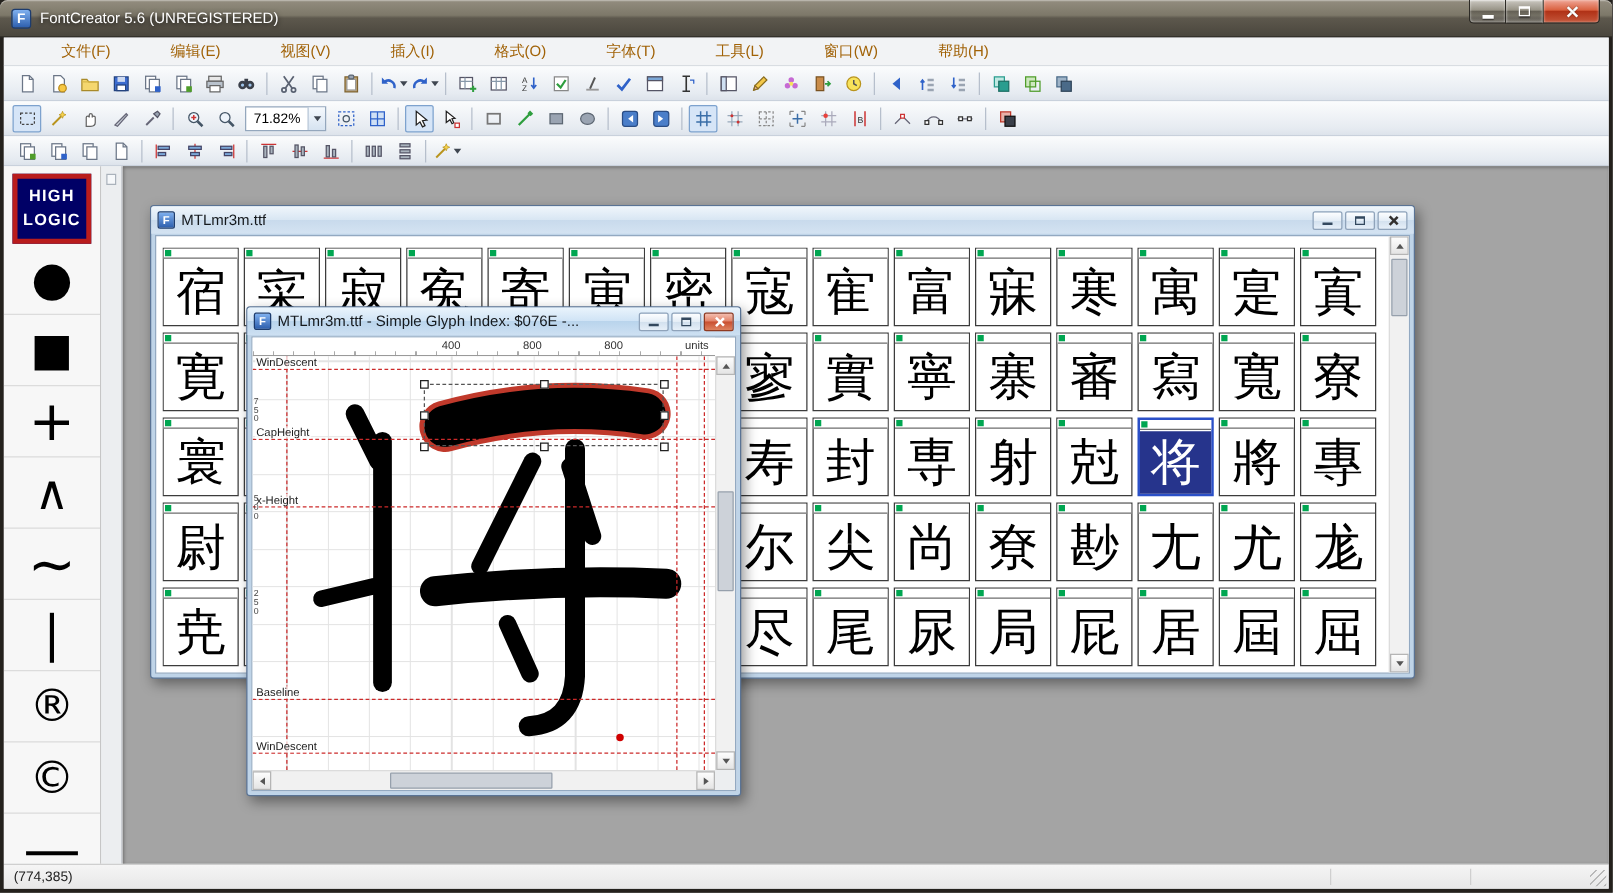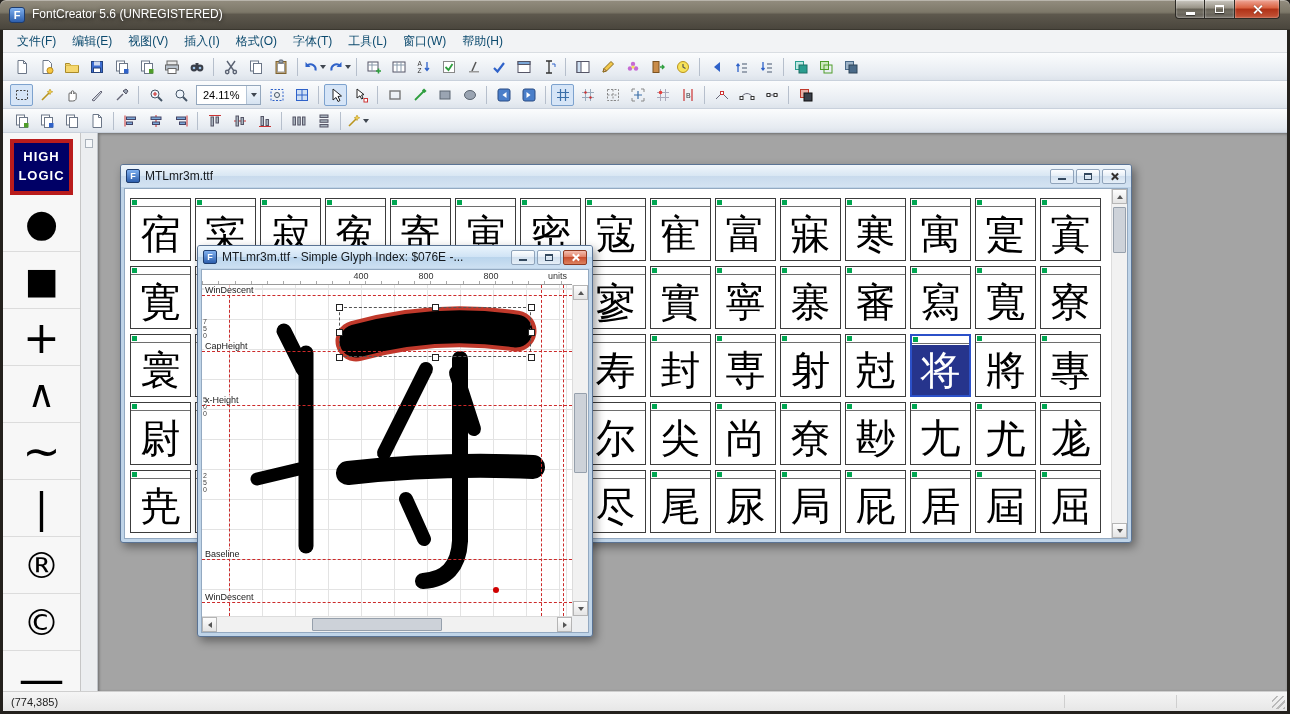--- a/index.html
+++ b/index.html
@@ -26,21 +26,21 @@
   .glyph-max{width:9px;height:8px;border:1px solid #fff;border-top:2px solid #fff;box-shadow:0 1px 1px rgba(0,0,0,.5);}
   .glyph-x{position:relative;width:11px;height:11px;}
   .glyph-x::before,.glyph-x::after{content:"";position:absolute;left:5px;top:0;width:2px;height:11px;background:#fff;box-shadow:0 0 1px rgba(0,0,0,.6);}
   .glyph-x::before{transform:rotate(45deg);}
   .glyph-x::after{transform:rotate(-45deg);}
 
   
   .winbody{position:absolute;left:3px;right:3px;top:30px;bottom:3px;background:#eef0f3;overflow:hidden;}
 
   .menubar{position:absolute;left:0;right:0;top:0;height:23px;background:#f2f3f5;border-bottom:1px solid #d9dde2;display:flex;align-items:center;padding-left:6px;}
-  .mitem{padding:3px 8px;font-size:12px;color:#0c4a6e;}
+  .mitem{padding:3px 8px;font-size:12px;color:#a16207;margin-left:32px;}
 
   .toolbar{position:absolute;left:0;right:0;display:flex;align-items:center;padding-left:6px;
     background:linear-gradient(#fbfcfd,#e6ebf1 80%,#dde3eb);border-bottom:1px solid #c9d1dc;}
   #tb1{top:23px;height:28px;}
   #tb2{top:51px;height:28px;}
   #tb3{top:79px;height:24px;}
   .tbtn{width:23px;height:22px;display:inline-flex;align-items:center;justify-content:center;border:1px solid transparent;border-radius:2px;margin:0 1px;flex:none;}
   .tbtn.pressed{background:#d6e5f7;border-color:#7da2ce;}
   .tbsep{width:1px;height:18px;background:#b6bfcc;margin:0 4px;flex:none;}
   .ticon{display:inline-flex;}
@@ -501,21 +501,21 @@
         </div>
         <div class="tbtn">
           <span class="ticon">
             <svg width="16" height="16" viewBox="0 0 16 16">
               <circle cx="7" cy="7" r="4" fill="#eef4fb" stroke="#456"></circle>
               <path d="M10 10L14 14" stroke="#456" stroke-width="2"></path>
             </svg>
           </span>
         </div>
         <div class="zoombox">
-          <span class="zval">24.11%</span>
+          <span class="zval">71.82%</span>
           <span class="zcaret">
             <i class="tri"></i>
           </span>
         </div>
         <div class="tbtn">
           <span class="ticon">
             <svg width="16" height="16" viewBox="0 0 16 16">
               <rect x="2" y="2.5" width="12" height="11" fill="none" stroke="#2f62c9" stroke-dasharray="2 1.5"></rect>
               <circle cx="8" cy="8" r="2.5" fill="none" stroke="#456"></circle>
             </svg>

